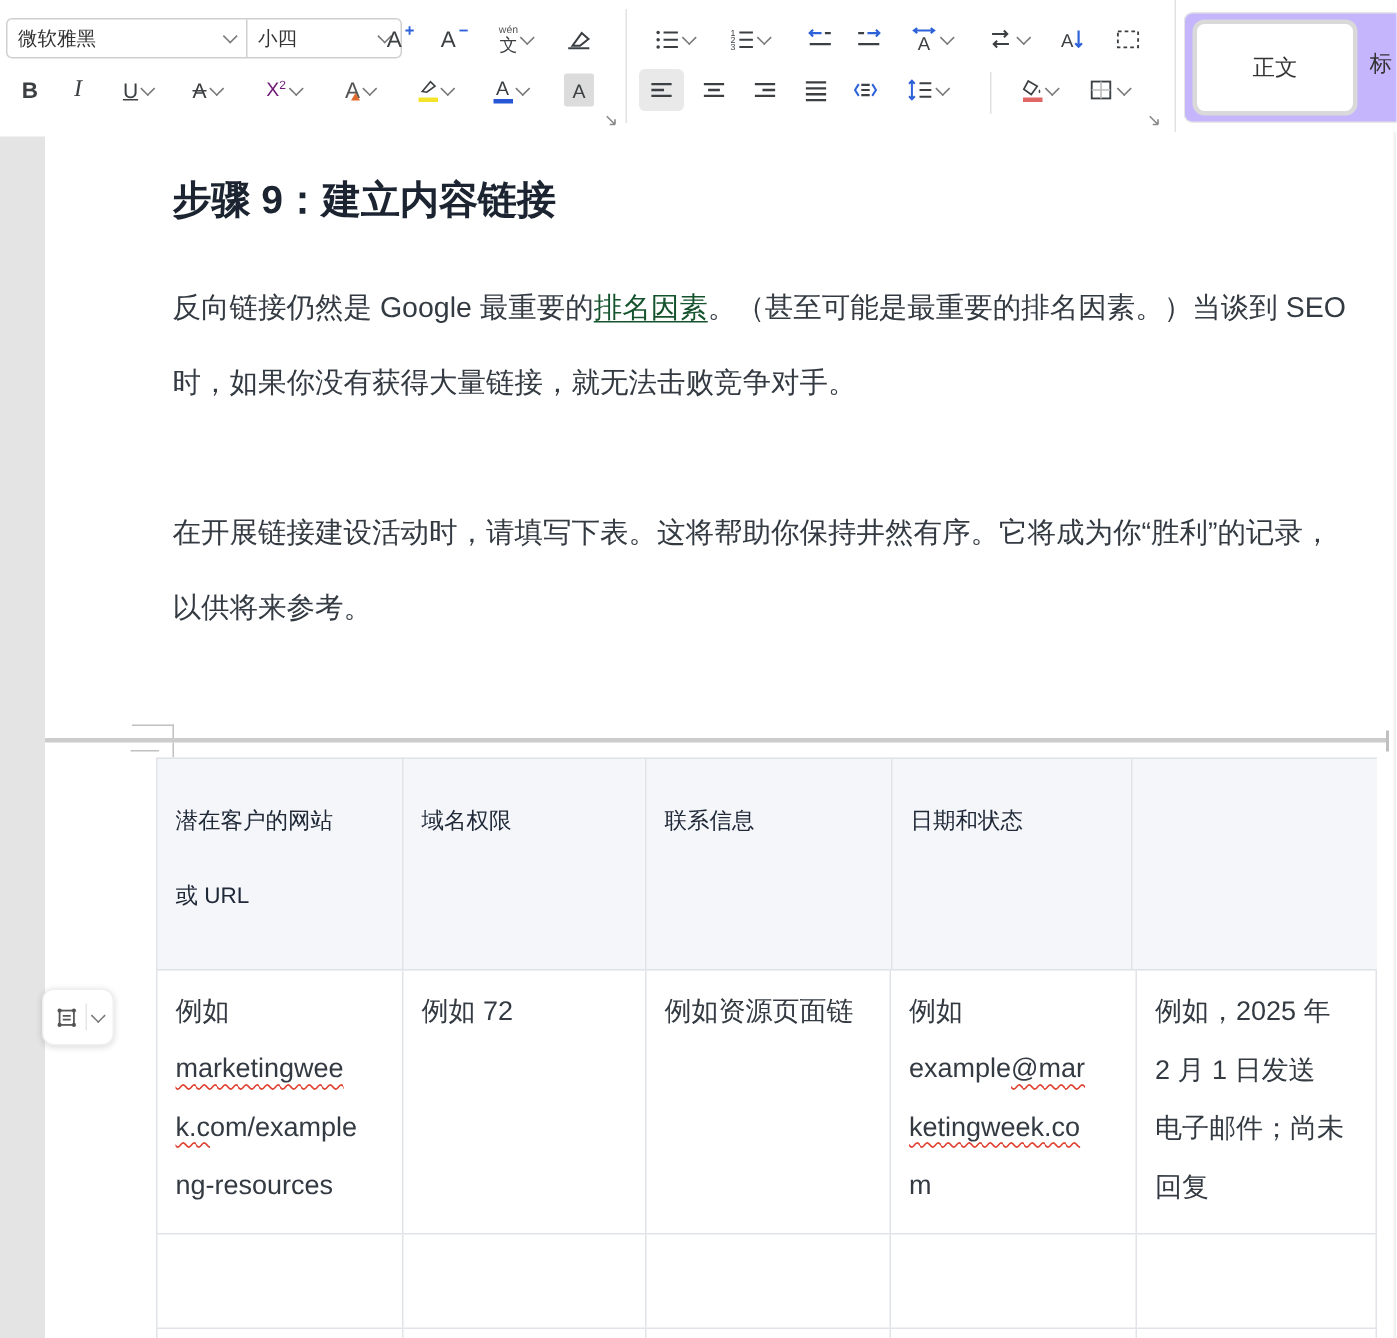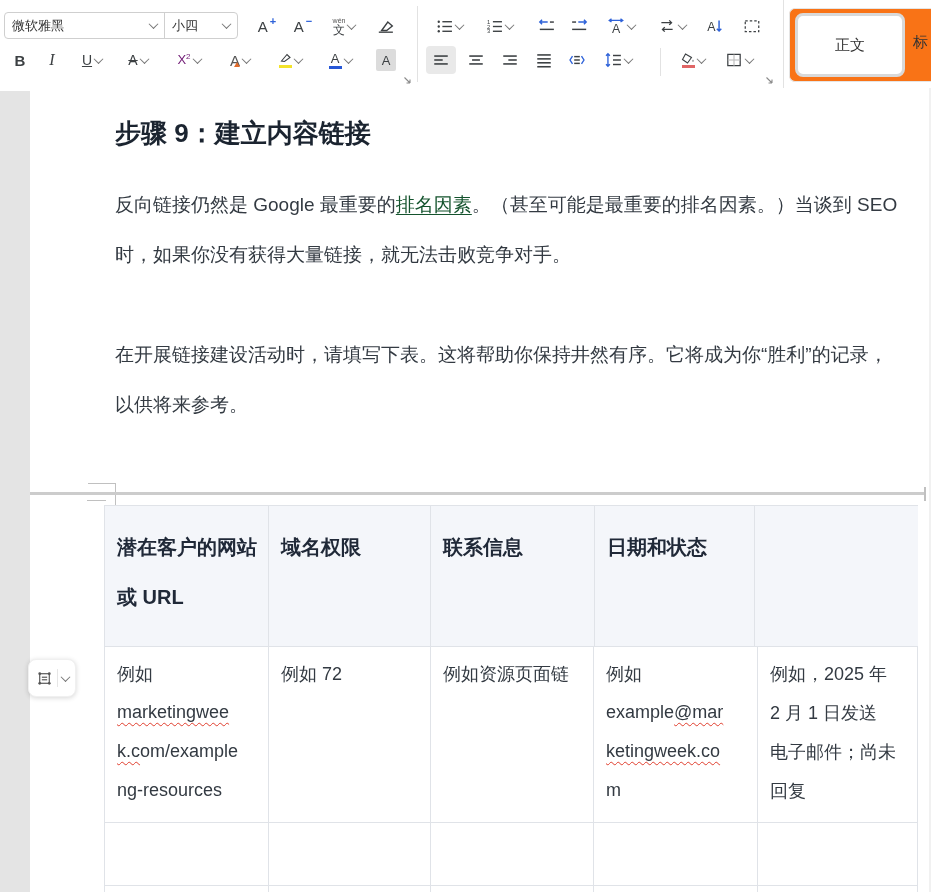--- a/index.html
+++ b/index.html
@@ -1,20 +1,20 @@
 <!DOCTYPE html>
 <html><head>
 <meta charset="utf-8">
 <style>
   html,body{margin:0;padding:0;}
   body{width:931px;height:892px;position:relative;overflow:hidden;background:#fff;
        font-family:"Liberation Sans","DejaVu Sans",sans-serif;-webkit-font-smoothing:antialiased;}
   
   .toolbar{position:absolute;left:0;top:0;width:931px;height:88px;background:#fff;}
-  .combo{position:absolute;left:4px;top:12px;width:234px;height:27px;border:1px solid #cfcfcf;
+  .combo{position:absolute;left:4px;top:12px;width:264px;height:27px;border:1px solid #cfcfcf;
          border-radius:4px;display:flex;box-sizing:border-box;background:#fff;}
   .combo-part{display:flex;align-items:center;justify-content:space-between;padding:0 7px;box-sizing:border-box;}
   .combo-name{width:160px;border-right:1px solid #cfcfcf;}
   .combo-size{flex:1;}
   .combo-part span{font-size:13px;color:#333;}
   .chev{width:6px;height:6px;border-left:1.4px solid #777;border-bottom:1.4px solid #777;
         display:inline-block;transform:rotate(-45deg) translate(1px,-1px);flex:none;}
   .tbtn{position:absolute;height:28px;display:flex;align-items:center;justify-content:center;gap:3px;
         border-radius:4px;cursor:default;}
   .row1{top:12px;} .row2{top:46px;}
@@ -34,21 +34,21 @@
   .aeff i{position:absolute;left:4px;bottom:2px;width:0;height:0;border-left:3px solid transparent;
           border-right:3px solid transparent;border-bottom:5px solid #e06a2b;}
   .stack{display:flex;flex-direction:column;align-items:center;line-height:1;gap:1px;}
   .cbar{width:13px;height:3px;}
   .shadebox{background:#dcdcdc;width:20px;height:22px;display:flex;align-items:center;justify-content:center;
             font-size:13px;color:#3c4043;border-radius:2px;}
   .active-btn{background:#e9e9e9;}
   .launcher{position:absolute;width:10px;height:10px;}
   
   .gallery{position:absolute;left:789px;top:8px;width:142px;height:72px;border:1px solid #e5e5e5;
-           border-right:none;border-radius:6px 0 0 6px;background:#f97316;}
+           border-right:none;border-radius:6px 0 0 6px;background:#c4b5fd;}
   .style-sel{position:absolute;left:5px;top:4px;width:104px;height:58px;border:3px solid #d9d9d9;
              border-radius:8px;display:flex;align-items:center;justify-content:center;
              font-size:15px;color:#333;background:#fff;}
   .style-part{position:absolute;left:123px;top:4px;width:18px;height:58px;overflow:hidden;
               display:flex;align-items:center;font-size:15px;color:#333;}
   
   .doc{position:absolute;left:0;top:88px;width:931px;height:804px;background:#fff;overflow:hidden;}
   .left-strip{position:absolute;left:0;top:3px;width:30px;height:801px;background:#e4e4e4;}
   .right-edge{position:absolute;left:929px;top:0;width:2px;height:804px;background:#f1f1f1;}
   .h1{position:absolute;left:115px;top:28px;font-size:26px;font-weight:bold;color:#1b2430;
@@ -59,21 +59,21 @@
   .wavy{text-decoration:underline wavy #e03e2e;text-decoration-thickness:1px;text-underline-offset:4px;}
   
   .pbline{position:absolute;left:30px;top:404px;width:896px;height:3px;background:#cccccc;}
   .pbm{position:absolute;background:#c0c0c0;}
   
   .trow{position:absolute;left:104px;width:814px;display:flex;box-sizing:border-box;}
   .tc{box-sizing:border-box;border-left:1px solid #e0e3e8;padding:16px 10px 0 12px;overflow:hidden;}
   .tc:last-child{border-right:1px solid #e0e3e8;}
   .c1{width:164px;} .c2{width:162px;} .c3{width:163px;} .c4{width:164px;} .c5{width:161px;}
   .thead{top:417px;height:142px;background:#f4f6fa;border-top:1px solid #e0e3e8;border-bottom:1px solid #e0e3e8;}
-  .thead .tc{font-weight:bold;font-size:20px;color:#202938;}
+  .thead .tc{font-weight:normal;font-size:15px;color:#202938;}
   .thead .tl{height:50px;display:flex;align-items:center;white-space:pre;}
   .tdata{top:559px;height:176px;border-bottom:1px solid #e0e3e8;}
   .tdata .tc{padding-top:7px;font-size:18px;color:#333a42;}
   .tdata .tl{height:39px;display:flex;align-items:center;white-space:pre;}
   .tempty{top:735px;height:63px;border-bottom:1px solid #e0e3e8;}
   .tpartial{top:798px;height:6px;}
   
   .handle{position:absolute;left:28px;top:571px;width:46px;height:36px;background:#fff;border:1px solid #f0f0f0;
           border-radius:8px;box-shadow:0 1px 5px rgba(0,0,0,.16);display:flex;align-items:center;
           justify-content:center;gap:4px;}

